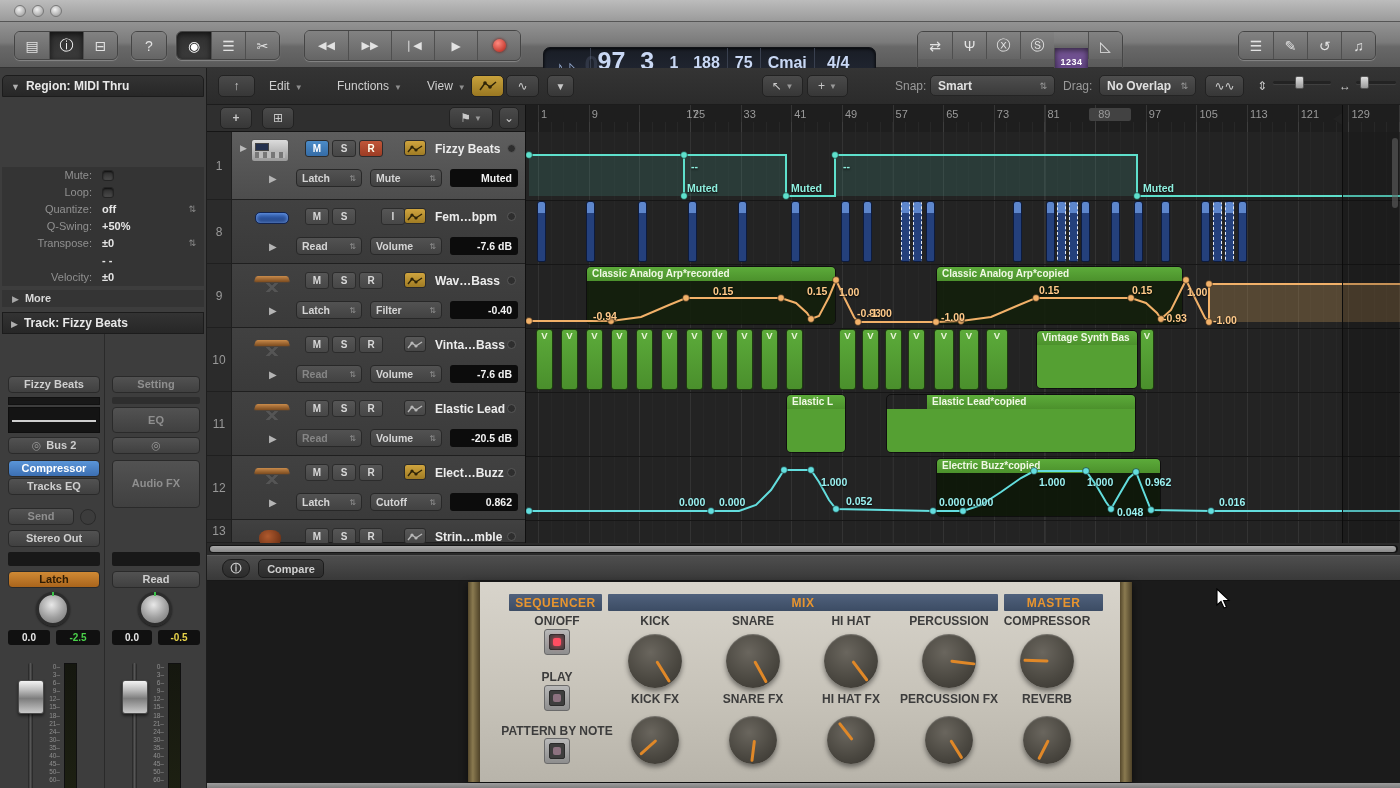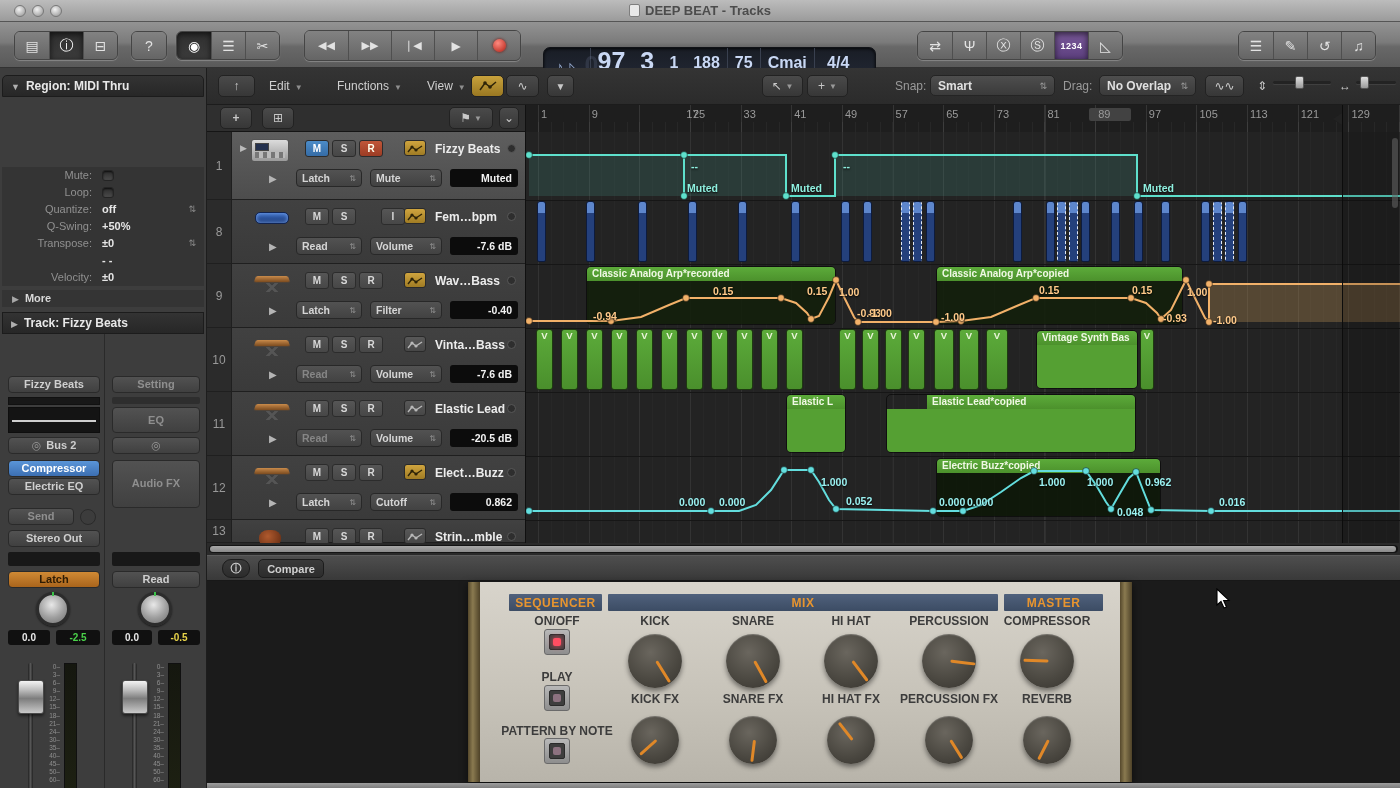--- a/index.html
+++ b/index.html
@@ -16,21 +16,21 @@
   #wintitle .docicon { display:inline-block; width:11px; height:13px; background:#e9e9e9; border:1px solid #7e7e7e; border-radius:2px; vertical-align:-2px; margin-right:5px; }
 
   
   #toolbar { position:absolute; left:0; top:22px; width:1400px; height:46px;
     background:linear-gradient(#939393,#7b7b7b 45%,#686868 55%,#5a5a5a); border-bottom:1px solid #323232; }
   .tbgroup { position:absolute; display:flex; border-radius:6px; overflow:hidden; border:1px solid #454545; box-shadow:0 1px 1px rgba(255,255,255,.25); }
   .tbtn { width:34px; height:27px; display:flex; align-items:center; justify-content:center;
     background:linear-gradient(#828282,#656565); color:#e2e2e2; font-size:14px; border-left:1px solid #4f4f4f; cursor:default; }
   .tbtn:first-child { border-left:none; }
   .tbtn.active { background:linear-gradient(#2f2f2f,#3c3c3c); color:#fff; box-shadow:inset 0 2px 6px rgba(0,0,0,.65); }
-  .tbtn.purple { background:linear-gradient(#7b5a9b,#5c3f7e); color:#fff; font-size:9px; font-weight:bold; letter-spacing:.5px; }
+  .tbtn.purple { background:linear-gradient(#7b5a9b,#5c3f7e); color:#fff; font-size:9px; font-weight:bold; letter-spacing:.5px;margin-top:16px; }
   .tbtn .rec { width:13px; height:13px; border-radius:50%; background:radial-gradient(circle at 38% 32%, #ff8a80, #b01e12); box-shadow:0 0 3px #701008; }
   .tbtn.wide { width:43px; height:29px; font-size:12px; }
   .tbtn.small-glyph { font-size:11px; }
 
   
   #lcd { position:absolute; left:543px; top:25px; width:333px; height:38px; display:flex; align-items:stretch;
     background:linear-gradient(#191d25,#242a37); border:1px solid #101217; border-radius:7px; box-shadow:inset 0 1px 3px rgba(0,0,0,.8); }
   #lcd .lcdicons { display:flex; align-items:center; gap:6px; padding:0 10px 0 12px; color:#9db2d8; font-size:15px; border-right:1px solid #39404f; }
   .lcdcell { position:relative; display:flex; flex-direction:column; align-items:center; justify-content:center; padding:1px 7px 0; }
   .lcdcell.brk { border-left:1px solid #39404f; }
@@ -170,21 +170,20 @@
 </style>
 </head>
 <body>
 
 <div id="app">
 
   <div id="titlebar">
     <div class="tdot" style="left:14px"></div>
     <div class="tdot" style="left:32px"></div>
     <div class="tdot" style="left:50px"></div>
-    <div id="wintitle"><span class="docicon"></span><span>DEEP BEAT - Tracks</span></div>
   </div>
 
   <div id="toolbar">
     <div class="tbgroup" style="left:14px; top:9px" id="grp-left">
         <div class="tbtn">▤</div>
         <div class="tbtn active">ⓘ</div>
         <div class="tbtn">⊟</div>
       </div>
     <div class="tbgroup" style="left:131px; top:9px">
       <div class="tbtn">?</div>
@@ -303,21 +302,21 @@
 
     <div style="position:absolute; left:104px; top:266px; bottom:0; width:1px; background:#2a2a2a"></div>
 
     <div class="strip-btn" style="left:8px; top:308px; width:92px">Fizzy Beats</div>
     <div style="position:absolute; left:8px; top:329px; width:92px; height:8px; background:#181818; border:1px solid #111"></div>
     <div style="position:absolute; left:8px; top:339px; width:92px; height:26px; background:#141414; border:1px solid #0e0e0e">
       <div style="position:absolute; left:3px; top:12px; right:3px; height:2px; background:#cfcfcf"></div>
     </div>
     <div class="strip-btn" style="left:8px; top:369px; width:92px"><span style="color:#9a9a9a; margin-right:5px">◎</span><span>Bus 2</span></div>
     <div class="strip-btn" style="left:8px; top:392px; width:92px; background:linear-gradient(#5a95d8,#3c6fb2); color:#fff">Compressor</div>
-    <div class="strip-btn" style="left:8px; top:410px; width:92px">Electric EQ</div>
+    <div class="strip-btn" style="left:8px; top:410px; width:92px">Tracks EQ</div>
     <div class="strip-btn dim" style="left:8px; top:440px; width:66px">Send</div>
     <div style="position:absolute; left:80px; top:441px; width:16px; height:16px; border-radius:50%; background:#3c3c3c; border:1px solid #2a2a2a"></div>
     <div class="strip-btn" style="left:8px; top:462px; width:92px">Stereo Out</div>
     <div style="position:absolute; left:8px; top:484px; width:92px; height:14px; background:#181818; border-radius:2px"></div>
     <div class="strip-btn" style="left:8px; top:503px; width:92px; background:linear-gradient(#d08a34,#a9641c); color:#2e1c04">Latch</div>
     <div class="panknob" style="left:36px; top:524px"></div>
     <div class="valuebox" style="left:8px; top:562px; width:42px">0.0</div>
     <div class="valuebox" style="left:56px; top:562px; width:44px; color:#4ad24a">-2.5</div>
     <div class="fader-track" style="left:28px; top:595px; height:128px"></div>
     <div class="fader-thumb" style="left:18px; top:612px"></div>

